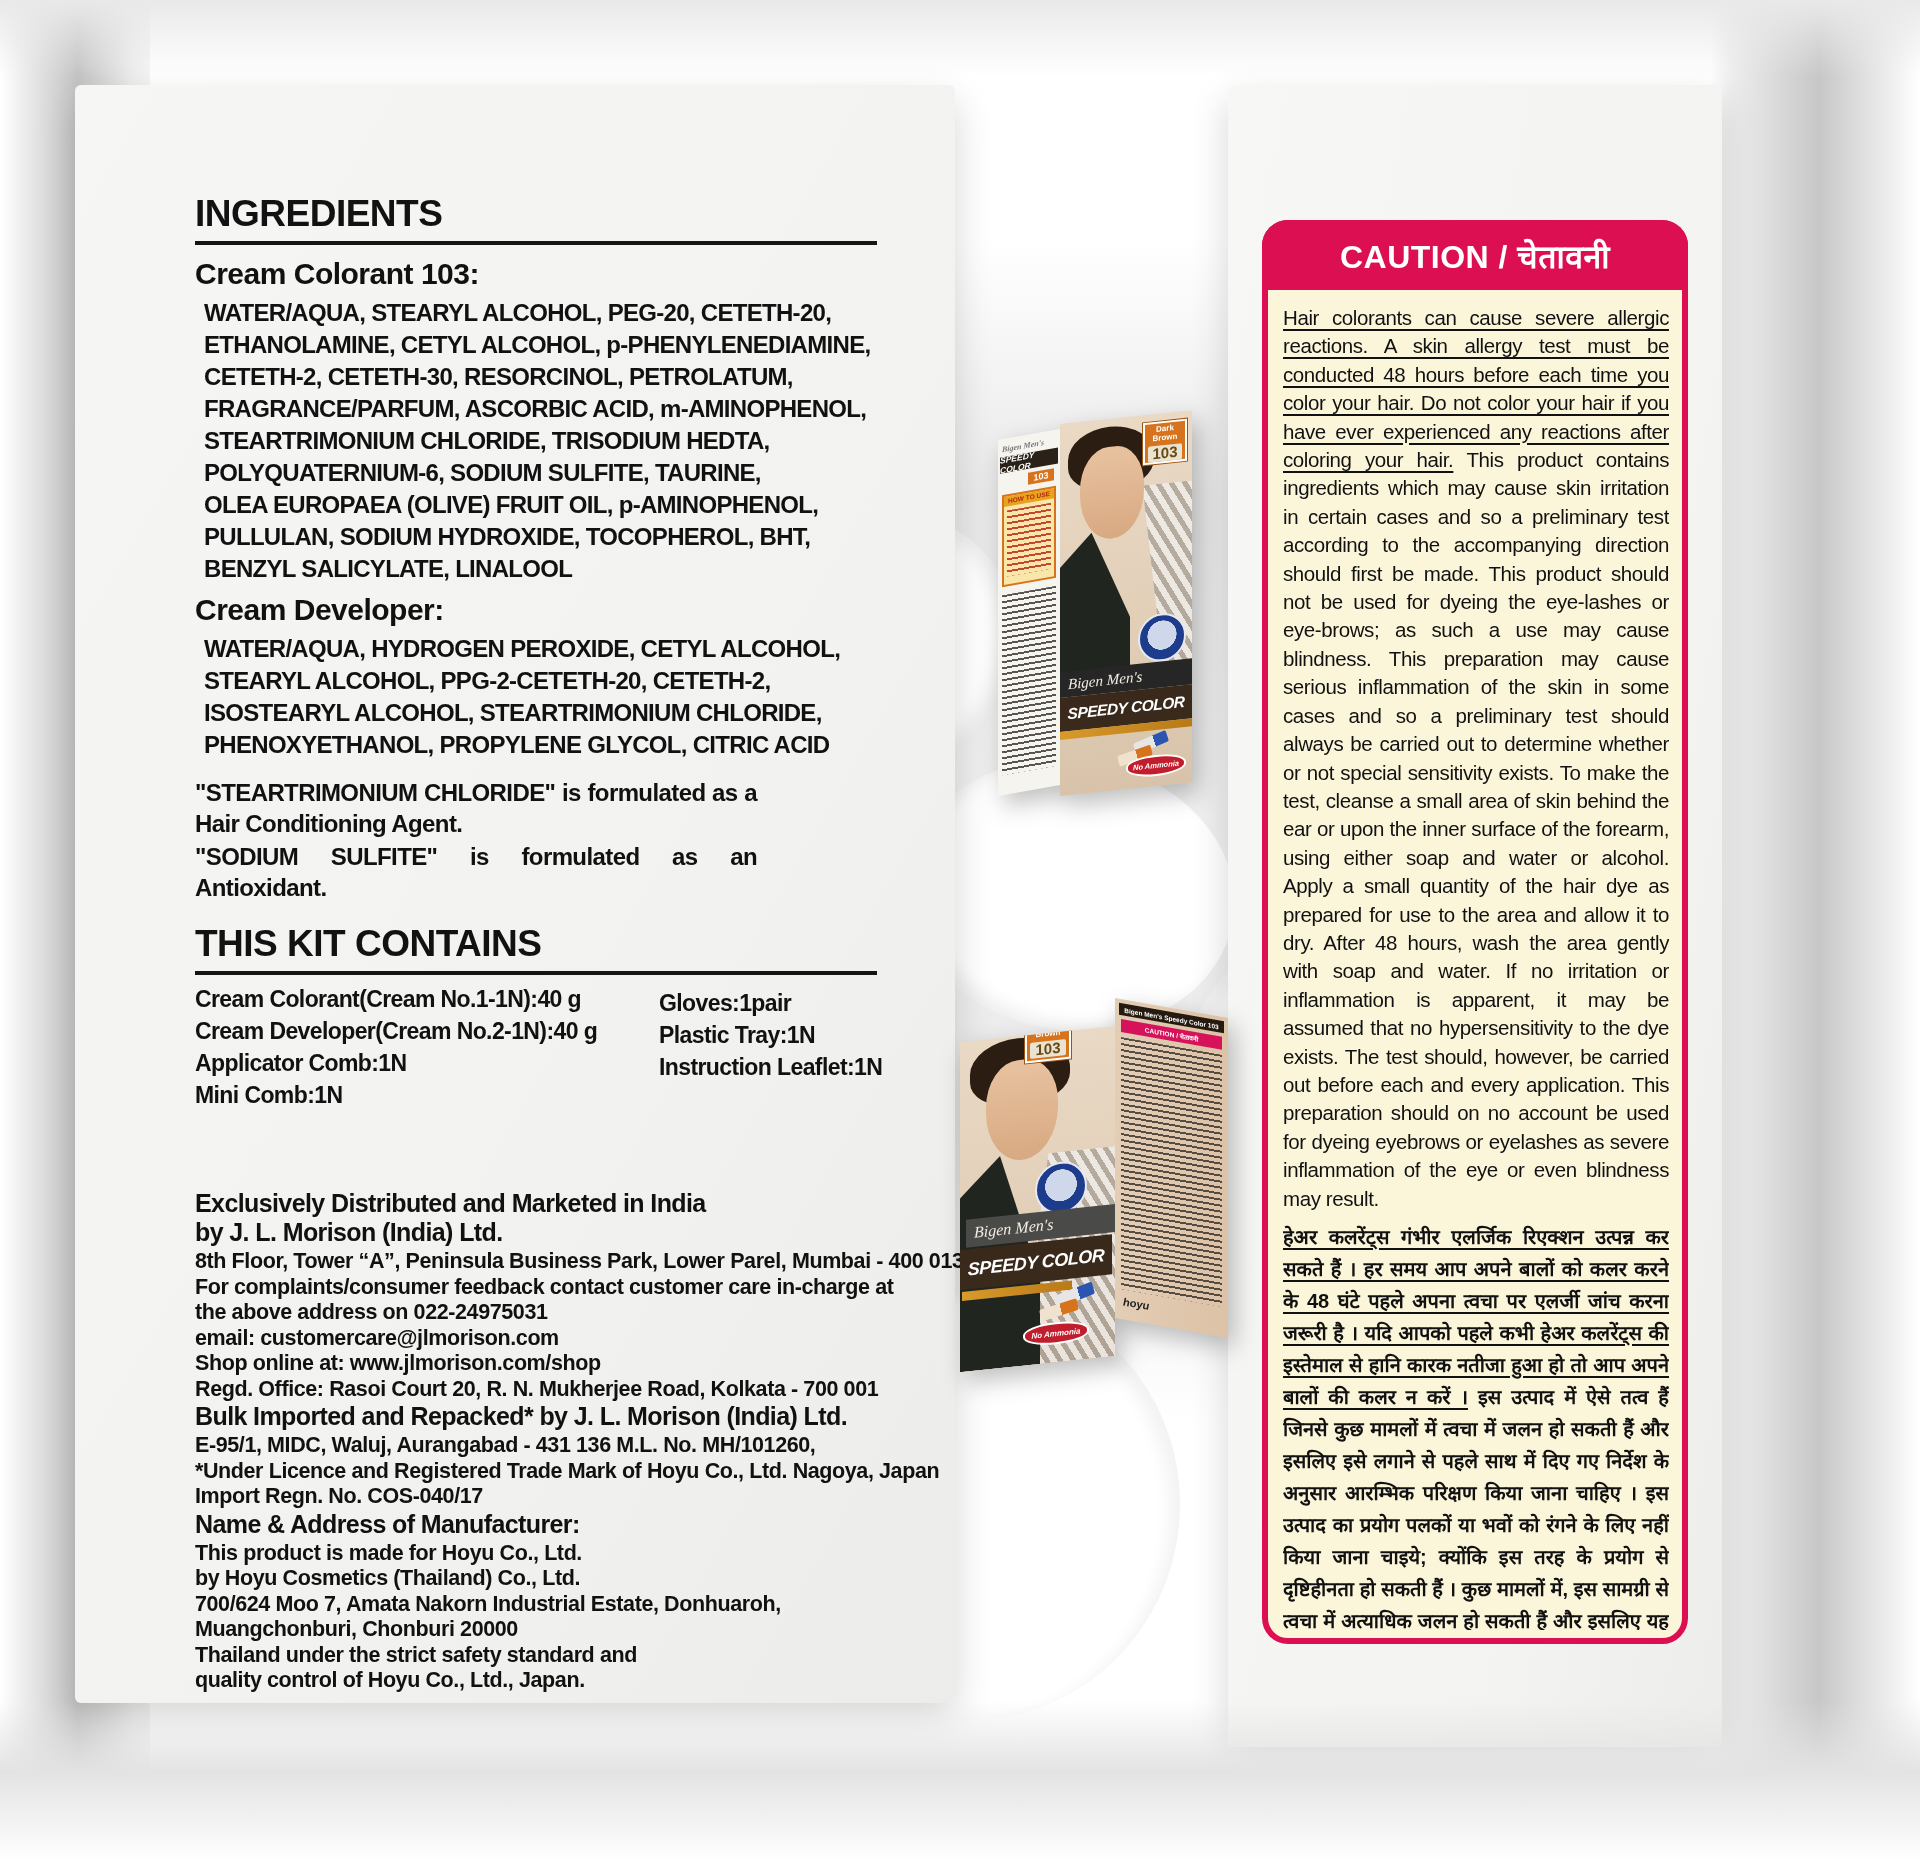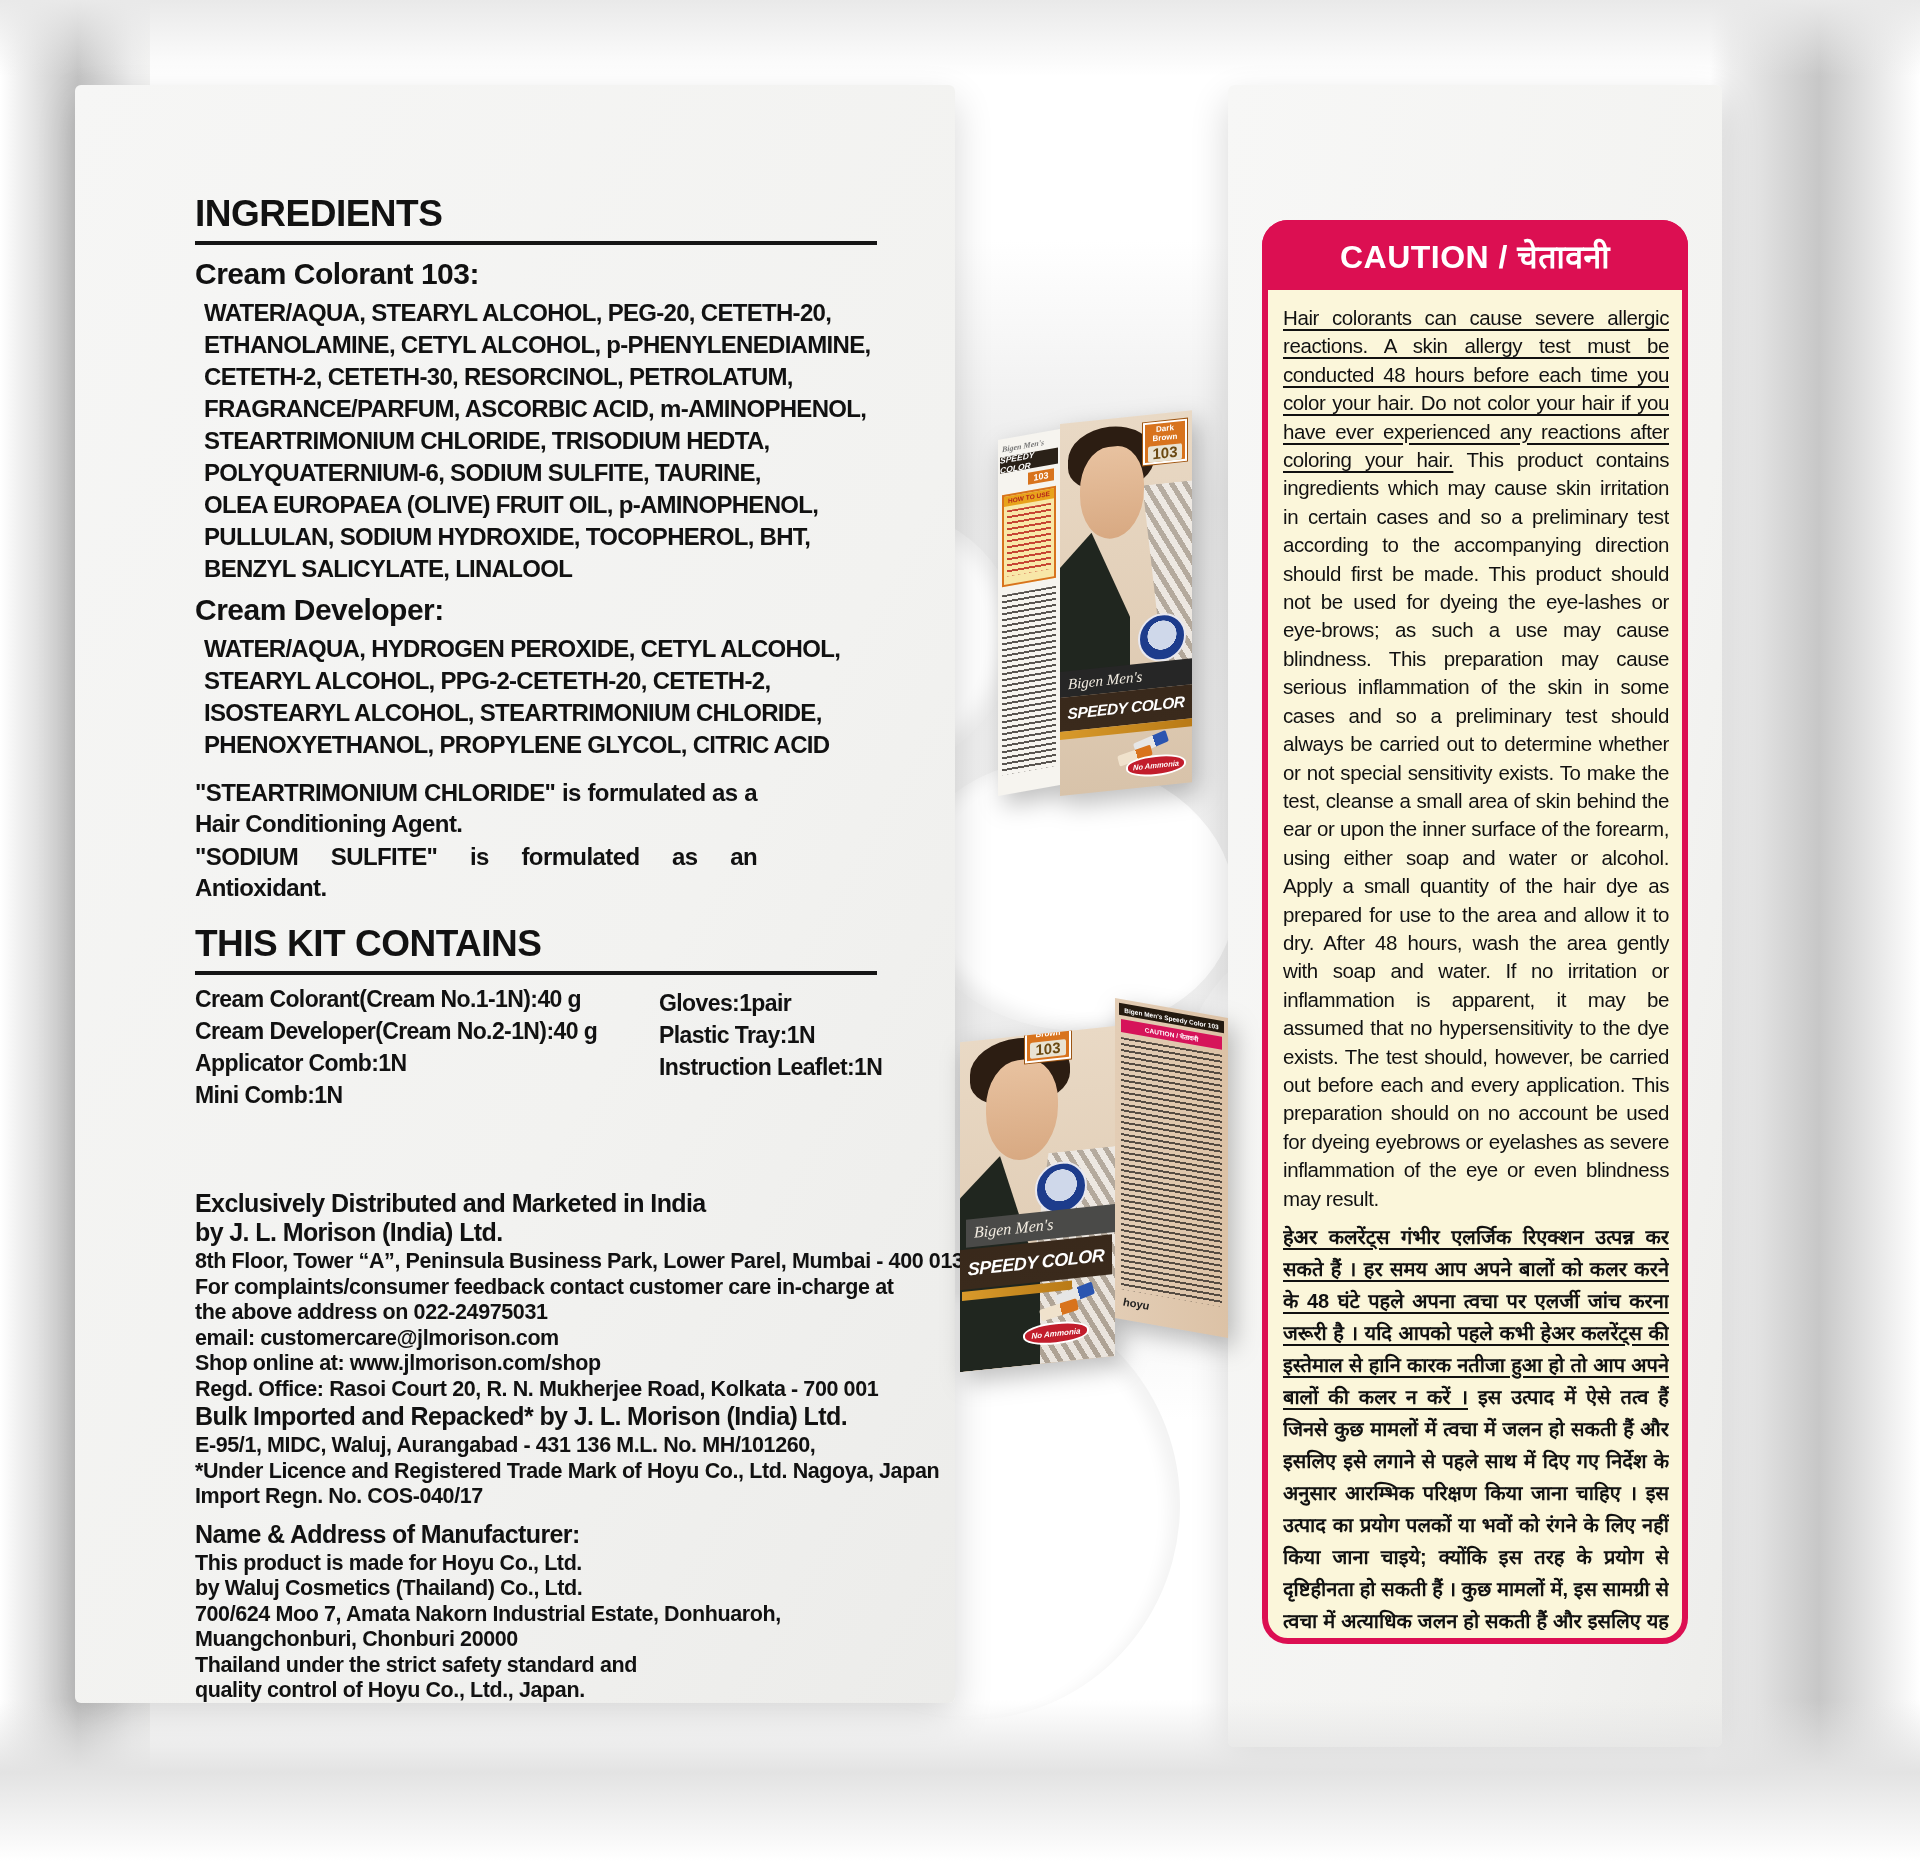--- a/index.html
+++ b/index.html
@@ -167,25 +167,25 @@
 
       <div style="margin-top:0">
         <div class="addr-h">Bulk Imported and Repacked* by J. L. Morison (India) Ltd.</div>
         <div style="margin-top:2px">
             <div class="addr">E-95/1, MIDC, Waluj, Aurangabad - 431 136 M.L. No. MH/101260,</div>
             <div class="addr">*Under Licence and Registered Trade Mark of Hoyu Co., Ltd. Nagoya, Japan</div>
             <div class="addr">Import Regn. No. COS-040/17</div>
           </div>
       </div>
 
-      <div style="margin-top:10px">
+      <div style="">
         <div class="addr-h">Name &amp; Address of Manufacturer:</div>
         <div style="margin-top:2px">
             <div class="addr">This product is made for Hoyu Co., Ltd.</div>
-            <div class="addr">by Waluj Cosmetics (Thailand) Co., Ltd.</div>
+            <div class="addr">by Hoyu Cosmetics (Thailand) Co., Ltd.</div>
             <div class="addr">700/624 Moo 7, Amata Nakorn Industrial Estate, Donhuaroh,</div>
             <div class="addr">Muangchonburi, Chonburi 20000</div>
             <div class="addr">Thailand under the strict safety standard and</div>
             <div class="addr">quality control of Hoyu Co., Ltd., Japan.</div>
           </div>
       </div>
     </div>
   </div>
 
   <div class="paper-right">

